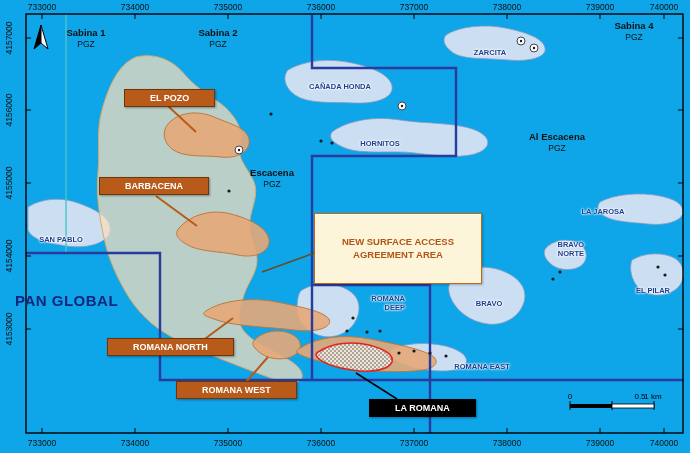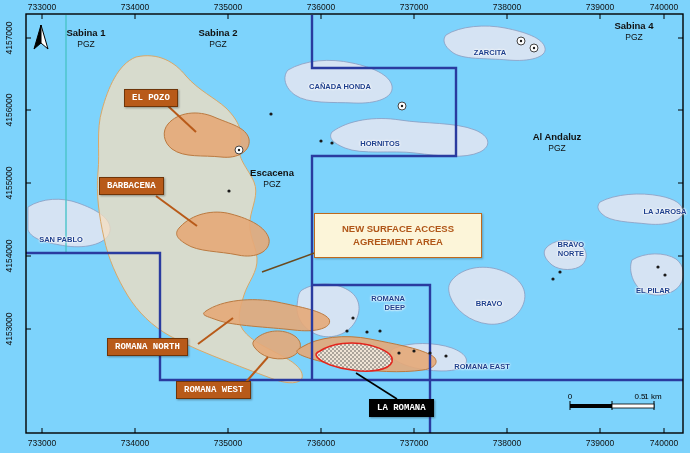--- a/index.html
+++ b/index.html
@@ -1,43 +1,43 @@
 <!DOCTYPE html>
 <html style="--boundary-navy: #2a3b9f; --boundary-teal: #49c3c9; --prospect-fill: #dce4f2; --prospect-stroke: #8a9cc0; --area-fill: #f5ddbd; --area-stroke: #d9a868; --deposit-fill: #e5a878; --deposit-stroke: #bb7a40; --callout-orange: #b85a19; --callout-border: #6e3509; --agreement-bg: #fcf5d9; --agreement-border: #bd6a1e; --agreement-text: #b05618; --label-navy: #1d3f8d; --company-navy: #10267c; --resource-red: #e3241d;"><head>
 <meta charset="utf-8">
 <style>
   html,body{margin:0;padding:0;background:#ffffff;}
   .map-root{
-    position:relative;width:690px;height:453px;background:#7dd3fc;
+    position:relative;width:690px;height:453px;background:#0ea5e9;
     font-family:"Liberation Sans", sans-serif;overflow:hidden;
   }
   svg.layer{position:absolute;left:0;top:0;width:690px;height:453px;}
   .labels{position:absolute;left:0;top:0;width:690px;height:453px;}
 
   .axis-label{position:absolute;font-size:8.5px;color:#111;transform:translateX(-50%);white-space:nowrap;}
   .axis-label-y{position:absolute;left:-13px;width:44px;text-align:center;font-size:8.5px;color:#111;
     transform:rotate(-90deg);transform-origin:center;}
 
   .license{position:absolute;transform:translateX(-50%);text-align:center;color:#111;line-height:1.3;}
   .license .name{font-size:9.5px;font-weight:bold;}
   .license .zone{font-size:8.5px;}
 
   .prospect{position:absolute;transform:translate(-50%,-50%);color:var(--label-navy);
     font-size:7.5px;font-weight:bold;text-align:right;line-height:1.2;white-space:nowrap;
     text-shadow:0 0 2px #fff,0 0 2px #fff,0 0 3px #fff;}
   .prospect.wrap{white-space:normal;}
 
   .callout{position:absolute;background:var(--callout-orange);color:#fff;font-size:9px;font-weight:bold;
-    padding:3px 7px;border:1px solid var(--callout-border);white-space:nowrap;
-    box-shadow:1px 1px 2px rgba(0,0,0,0.35);font-family:Liberation Mono, monospace;}
+    padding:3px 25px;border:1px solid var(--callout-border);white-space:nowrap;
+    box-shadow:1px 1px 2px rgba(0,0,0,0.35);}
   .callout.black{background:#000;border-color:#000;}
 
   .agreement{position:absolute;background:var(--agreement-bg);color:var(--agreement-text);
     border:1.5px solid var(--agreement-border);font-size:9.5px;font-weight:bold;text-align:center;
-    padding:8px 8px;line-height:1.4;width:150px;box-shadow:1px 1px 2px rgba(0,0,0,0.25);}
+    padding:21px 8px;line-height:1.4;width:150px;box-shadow:1px 1px 2px rgba(0,0,0,0.25);}
 
   .company{position:absolute;color:var(--company-navy);font-weight:bold;font-size:15px;letter-spacing:0.5px;}
 
   .scale-label{position:absolute;font-size:8px;color:#000;transform:translateX(-50%);}
 
   
   .frame{fill:none;stroke:#000;stroke-width:1.4;}
   .tick{stroke:#000;stroke-width:1;}
   .blob{fill:var(--prospect-fill);stroke:var(--prospect-stroke);stroke-width:0.8;fill-opacity:0.92;}
   .area{fill:var(--area-fill);stroke:var(--area-stroke);stroke-width:1;fill-opacity:0.75;}
@@ -212,45 +212,46 @@
     </div>
     <div class="license" style="left:634px;top:20px">
       <div class="name">Sabina 4</div>
       <div class="zone">PGZ</div>
     </div>
     <div class="license" style="left:272px;top:167px">
       <div class="name">Escacena</div>
       <div class="zone">PGZ</div>
     </div>
     <div class="license" style="left:557px;top:131px">
-      <div class="name">Al Andaluz</div>
+      <div class="name">Al Escacena</div>
       <div class="zone">PGZ</div>
     </div>
 
     <div class="prospect" style="left:61px;top:239px">SAN PABLO</div>
     <div class="prospect" style="left:340px;top:86px">CAÑADA HONDA</div>
     <div class="prospect" style="left:490px;top:52px">ZARCITA</div>
     <div class="prospect" style="left:380px;top:143px">HORNITOS</div>
-    <div class="prospect" style="left:665px;top:211px">LA JAROSA</div>
+    <div class="prospect" style="left:603px;top:211px">LA JAROSA</div>
     <div class="prospect wrap" style="left:566px;top:249px;width:36px">BRAVO NORTE</div>
     <div class="prospect" style="left:489px;top:303px">BRAVO</div>
     <div class="prospect" style="left:653px;top:290px">EL PILAR</div>
     <div class="prospect wrap" style="left:383px;top:303px;width:44px">ROMANA DEEP</div>
     <div class="prospect" style="left:482px;top:366px">ROMANA EAST</div>
 
     <div class="callout" style="left:124px;top:89px">EL POZO</div>
     <div class="callout" style="left:99px;top:177px">BARBACENA</div>
     <div class="callout" style="left:107px;top:338px">ROMANA NORTH</div>
     <div class="callout" style="left:176px;top:381px">ROMANA WEST</div>
     <div class="callout black" style="left:369px;top:399px">LA ROMANA</div>
 
     <div class="agreement" style="left:314px;top:213px">
       <div>NEW SURFACE ACCESS</div>
       <div>AGREEMENT AREA</div>
     </div>
 
+    <div class="company" style="left:15px;top:292px">PAN GLOBAL</div>
 
     <span class="scale-label" style="left:570px;top:392px">0</span>
     <span class="scale-label" style="left:640px;top:392px">0.5</span>
     <span class="scale-label" style="left:653px;top:392px">1 km</span>
   </div>
 
 </div>
 
 </body></html>

